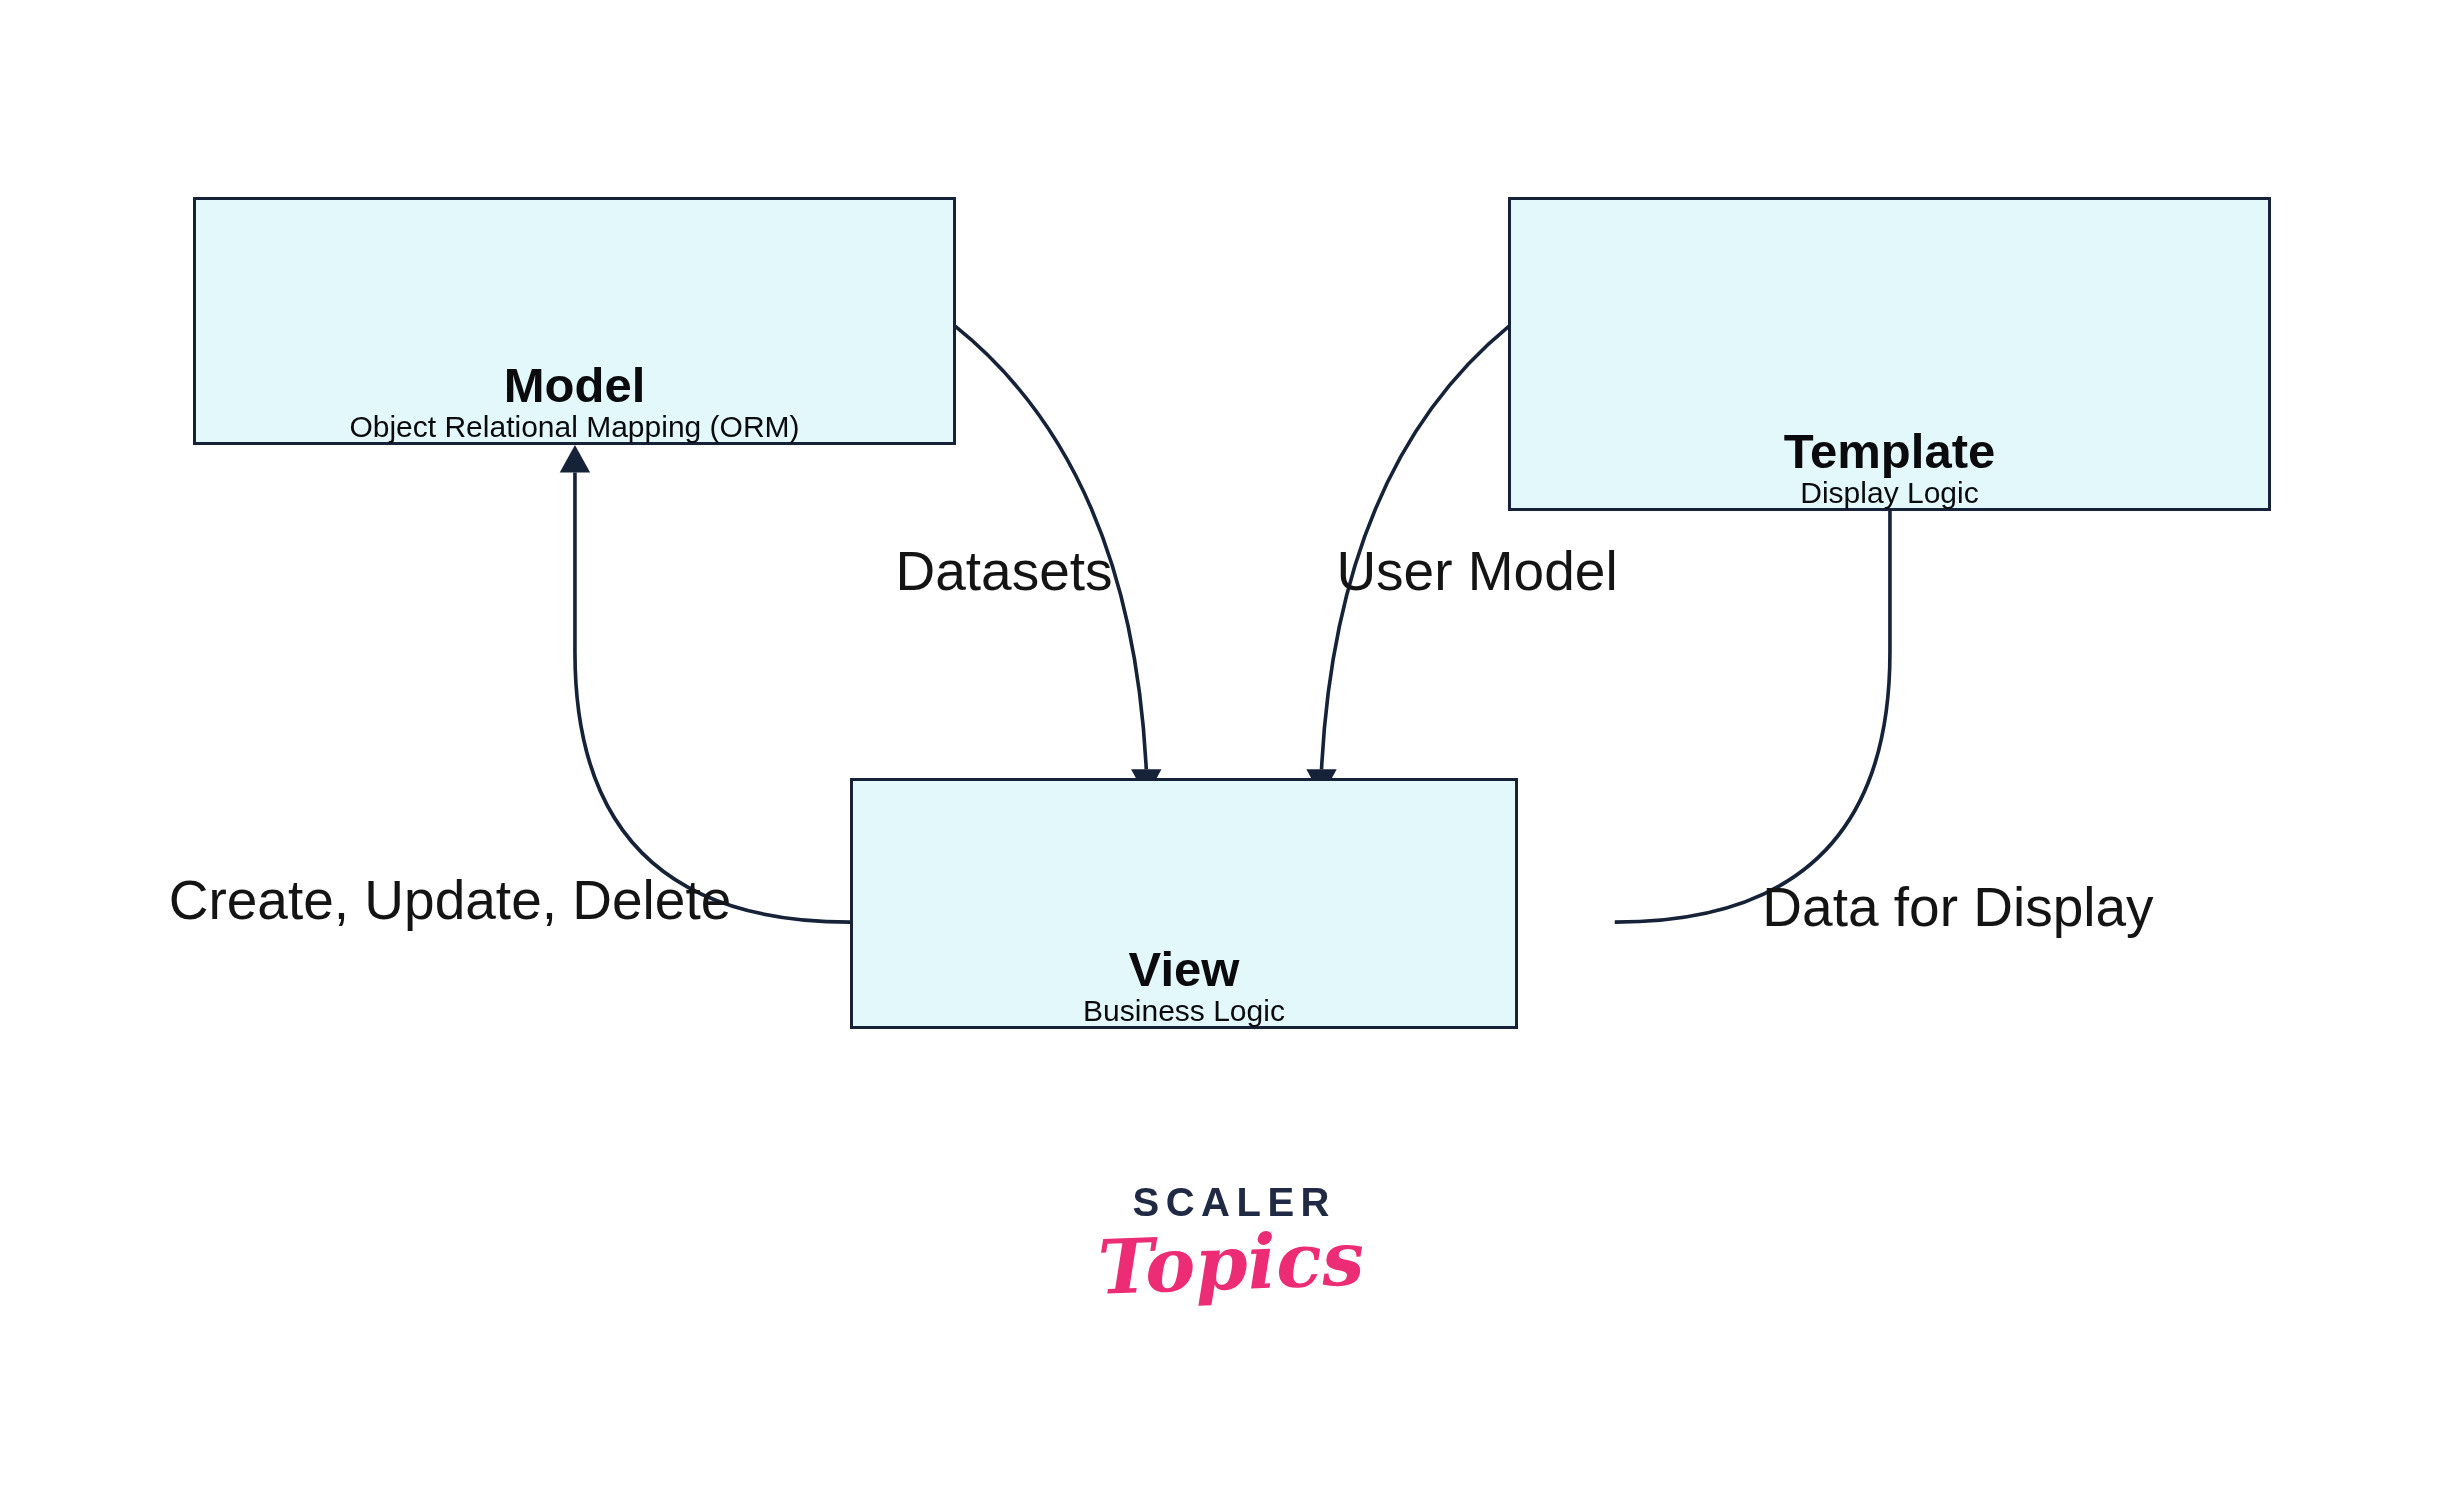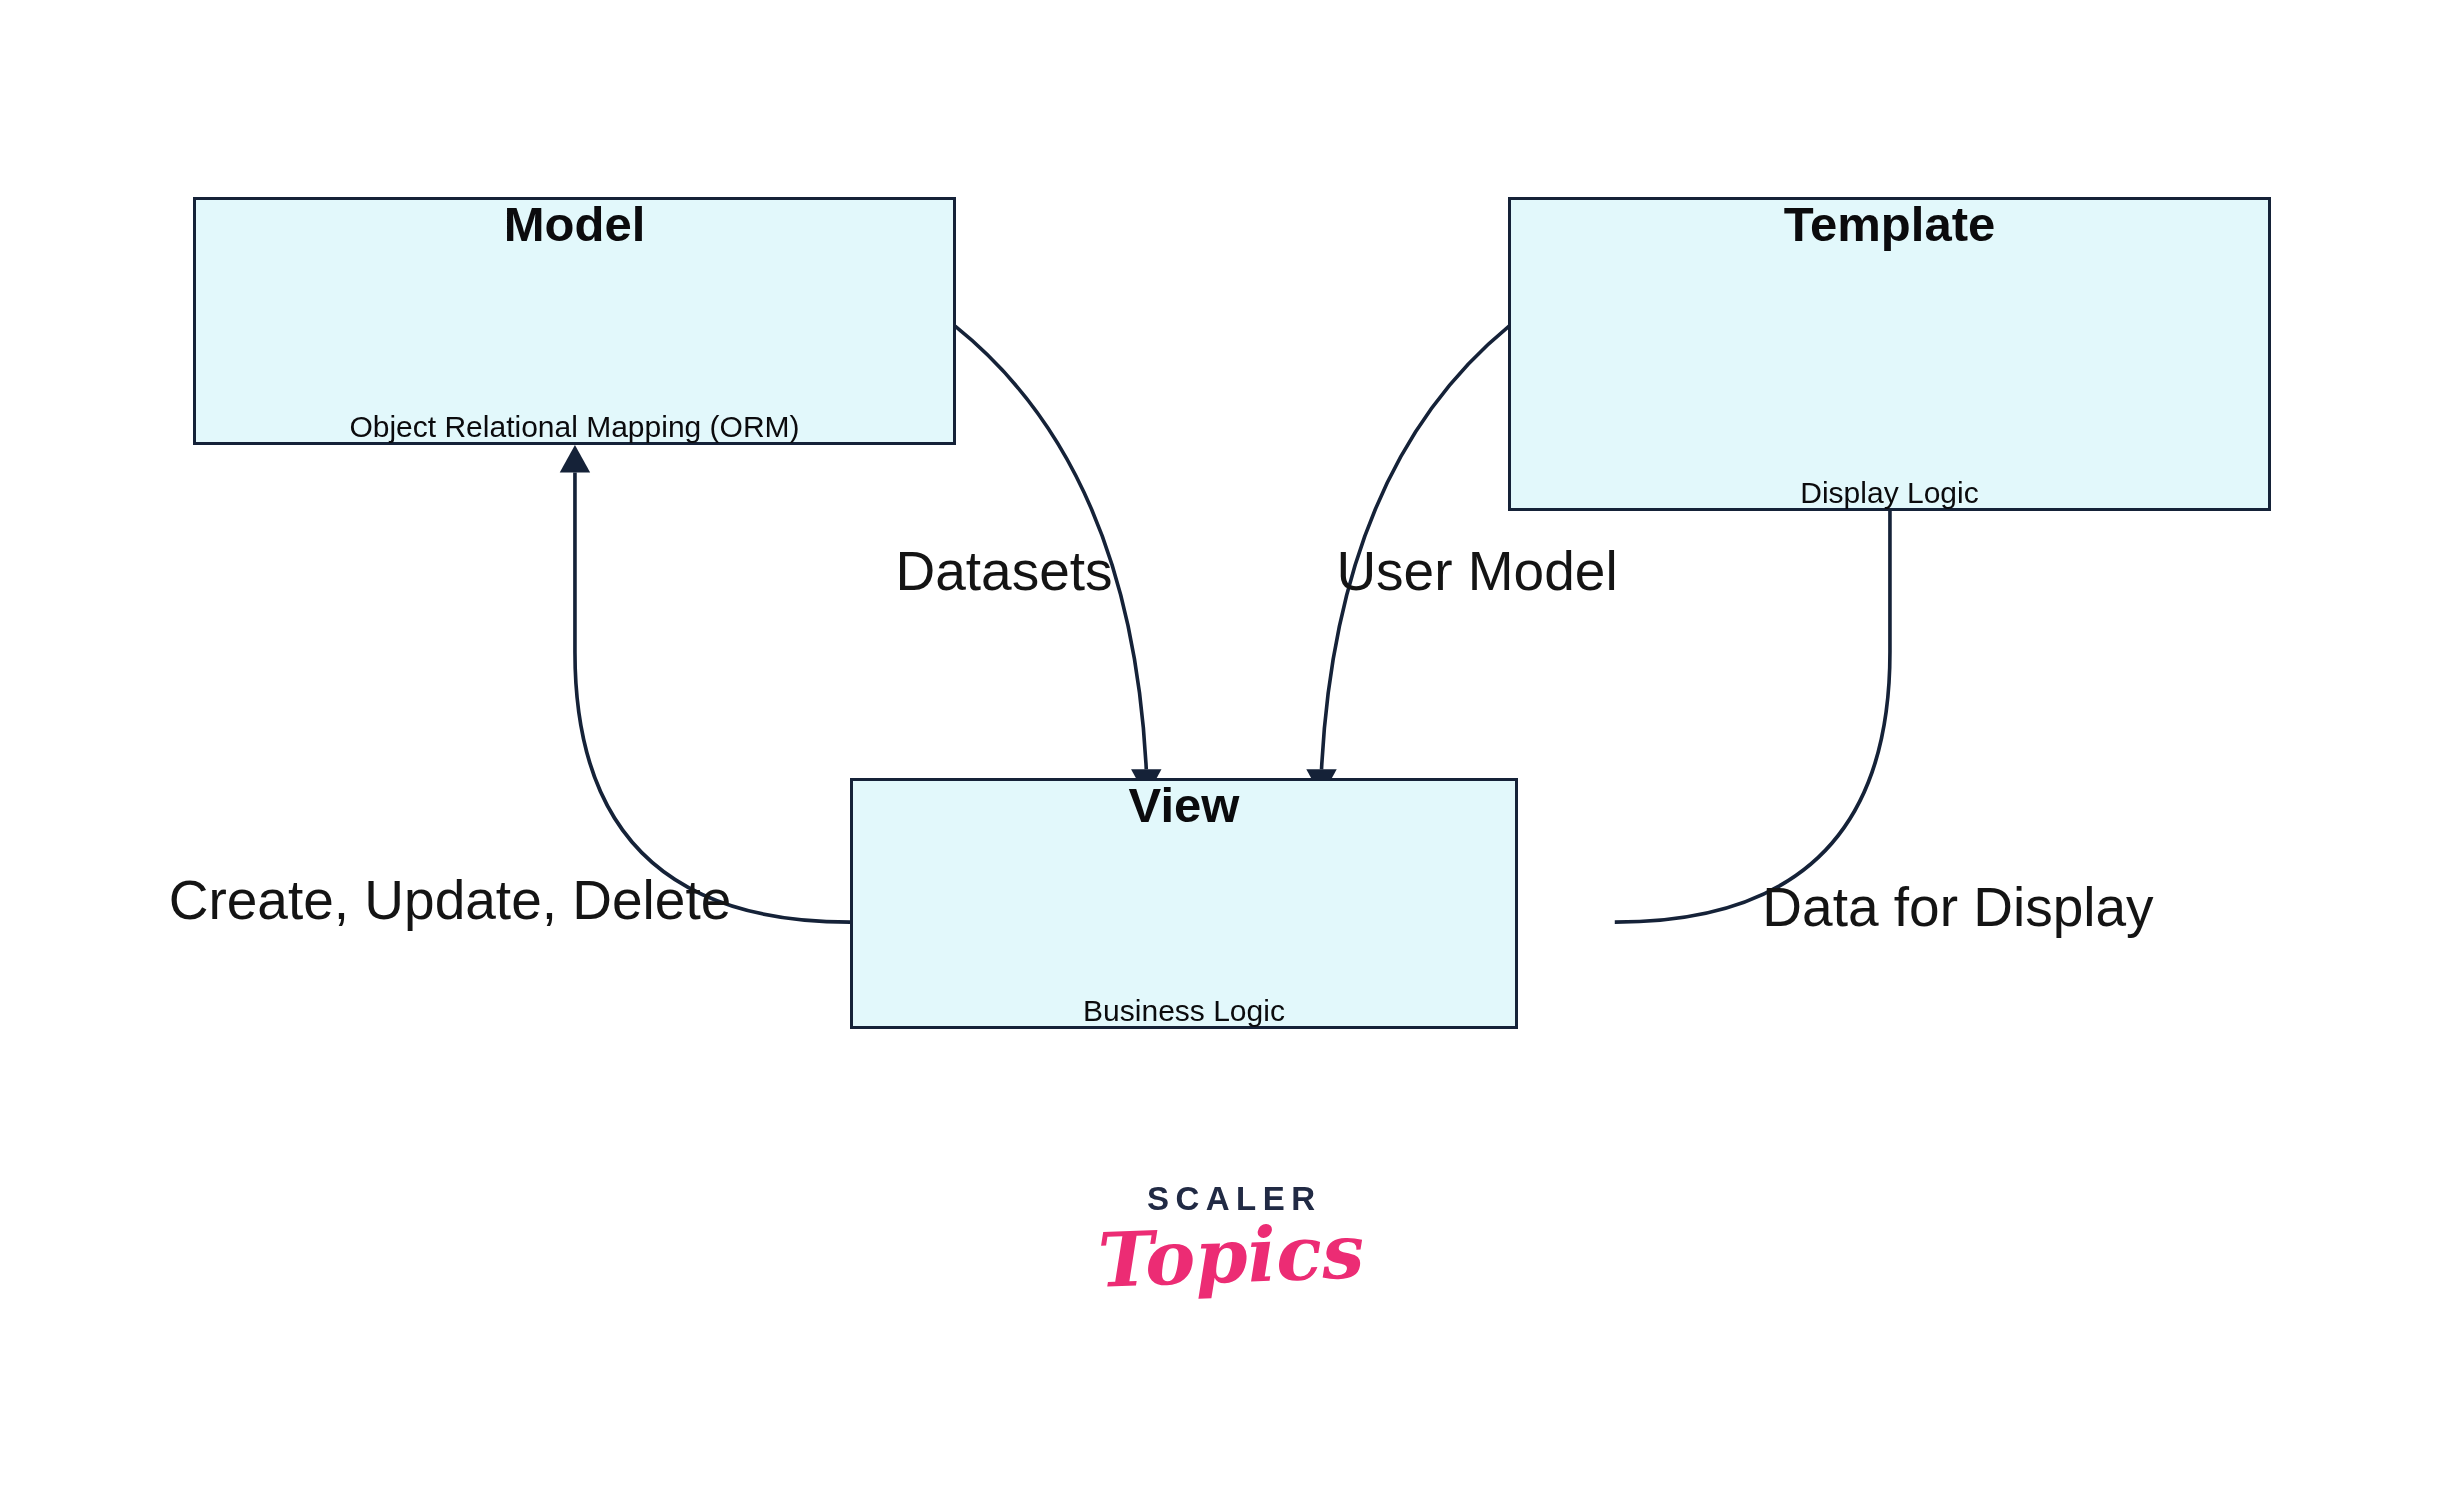--- a/index.html
+++ b/index.html
@@ -35,22 +35,22 @@
     fill:var(--stroke);
     stroke:none;
   }
   .node{
     position:absolute;
     background:var(--box-fill);
     border:3.6px solid var(--stroke);
     display:flex;
     flex-direction:column;
     align-items:center;
-    justify-content:space-between;
-    gap:9px;
+    justify-content:flex-end;
+    gap:2px;
     text-align:center;
   }
   .node-model   {left:193px; top:197px; width:763px; height:248px;}
   .node-template{left:1508px;top:197px; width:763px; height:314px;}
   .node-view    {left:850px;top:778px;width:668px; height:251px;}
   .node-title{
     font-size:49px;
     font-weight:700;
     color:var(--text);
     line-height:1;
@@ -77,21 +77,21 @@
     position:absolute;
     left:1231px;
     top:1182px;
     transform:translateX(-50%);
     display:flex;
     flex-direction:column;
     align-items:center;
     text-align:center;
   }
   .logo-brand{
-    font-size:33px;
+    font-size:40px;
     font-weight:700;
     letter-spacing:6.5px;
     color:var(--brand-navy);
     line-height:1;
     margin-left:6.5px; 
   }
   .logo-sub{
     font-family:"DejaVu Serif", serif;
     font-style:italic;
     font-weight:700;

